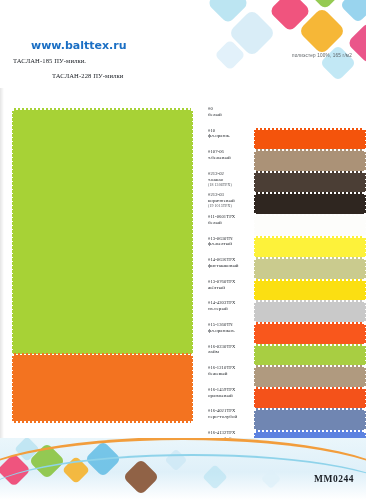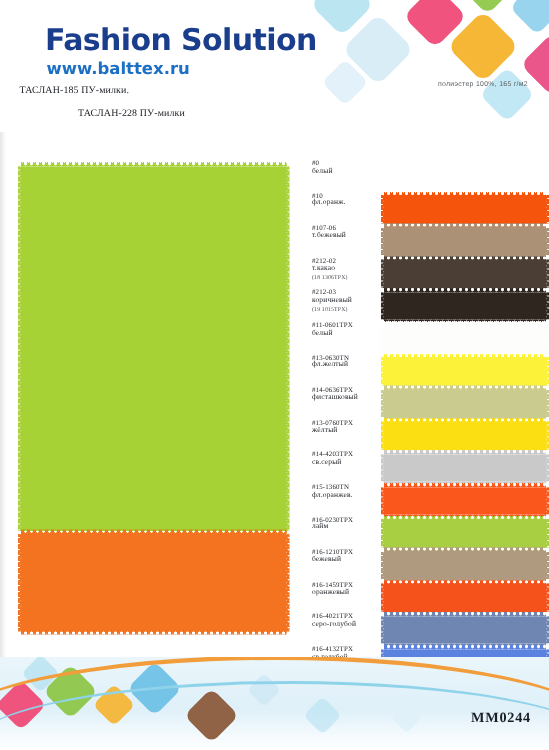--- a/index.html
+++ b/index.html
@@ -72,21 +72,20 @@
       <div class="tile" style="left: 30px; top: 46px; width: 34px; height: 34px; background: rgb(207, 233, 245); opacity: 0.8;"></div>
       <div class="tile" style="left: 70px; top: 26px; width: 30px; height: 30px; background: rgb(239, 75, 119); opacity: 0.95;"></div>
       <div class="tile" style="left: 106px; top: 6px; width: 28px; height: 28px; background: rgb(137, 196, 64); opacity: 0.9;"></div>
       <div class="tile" style="left: 100px; top: 44px; width: 34px; height: 34px; background: rgb(245, 179, 44); opacity: 0.95;"></div>
       <div class="tile" style="left: 140px; top: 22px; width: 26px; height: 26px; background: rgb(70, 177, 224); opacity: 0.55;"></div>
       <div class="tile" style="left: 148px; top: 58px; width: 30px; height: 30px; background: rgb(232, 68, 125); opacity: 0.9;"></div>
       <div class="tile" style="left: 120px; top: 80px; width: 26px; height: 26px; background: rgb(154, 216, 239); opacity: 0.6;"></div>
       <div class="tile" style="left: 14px; top: 74px; width: 22px; height: 22px; background: rgb(223, 240, 249); opacity: 0.9;"></div>
     </div>
 
-  <div class="brand">Fashion Solution</div>
   <div class="site">www.balttex.ru</div>
   <div class="compo">полиэстер 100%, 165 г/м2</div>
   <div class="art1">ТАСЛАН-185 ПУ-милки.</div>
   <div class="art2">ТАСЛАН-228 ПУ-милки</div>
 
   <div class="card">
     <div class="bigwrap" id="bigWrap">
         <div class="pinked" style="position: absolute; width: 177px; height: 248px; left: 0px; top: 0px;">
           <div style="position: absolute; inset: 2.5px 0px; background: rgb(167, 210, 54);"></div>
           <div style="position: absolute; left: 0px; width: 100%; height: 3px; top: 0px; background: linear-gradient(135deg, rgb(167, 210, 54) 50%, transparent 50%) 0px 0px / 4px 3px repeat-x, linear-gradient(225deg, rgb(167, 210, 54) 50%, transparent 50%) 2px 0px / 4px 3px repeat-x; transform: scaleY(-1); transform-origin: center center;"></div>

